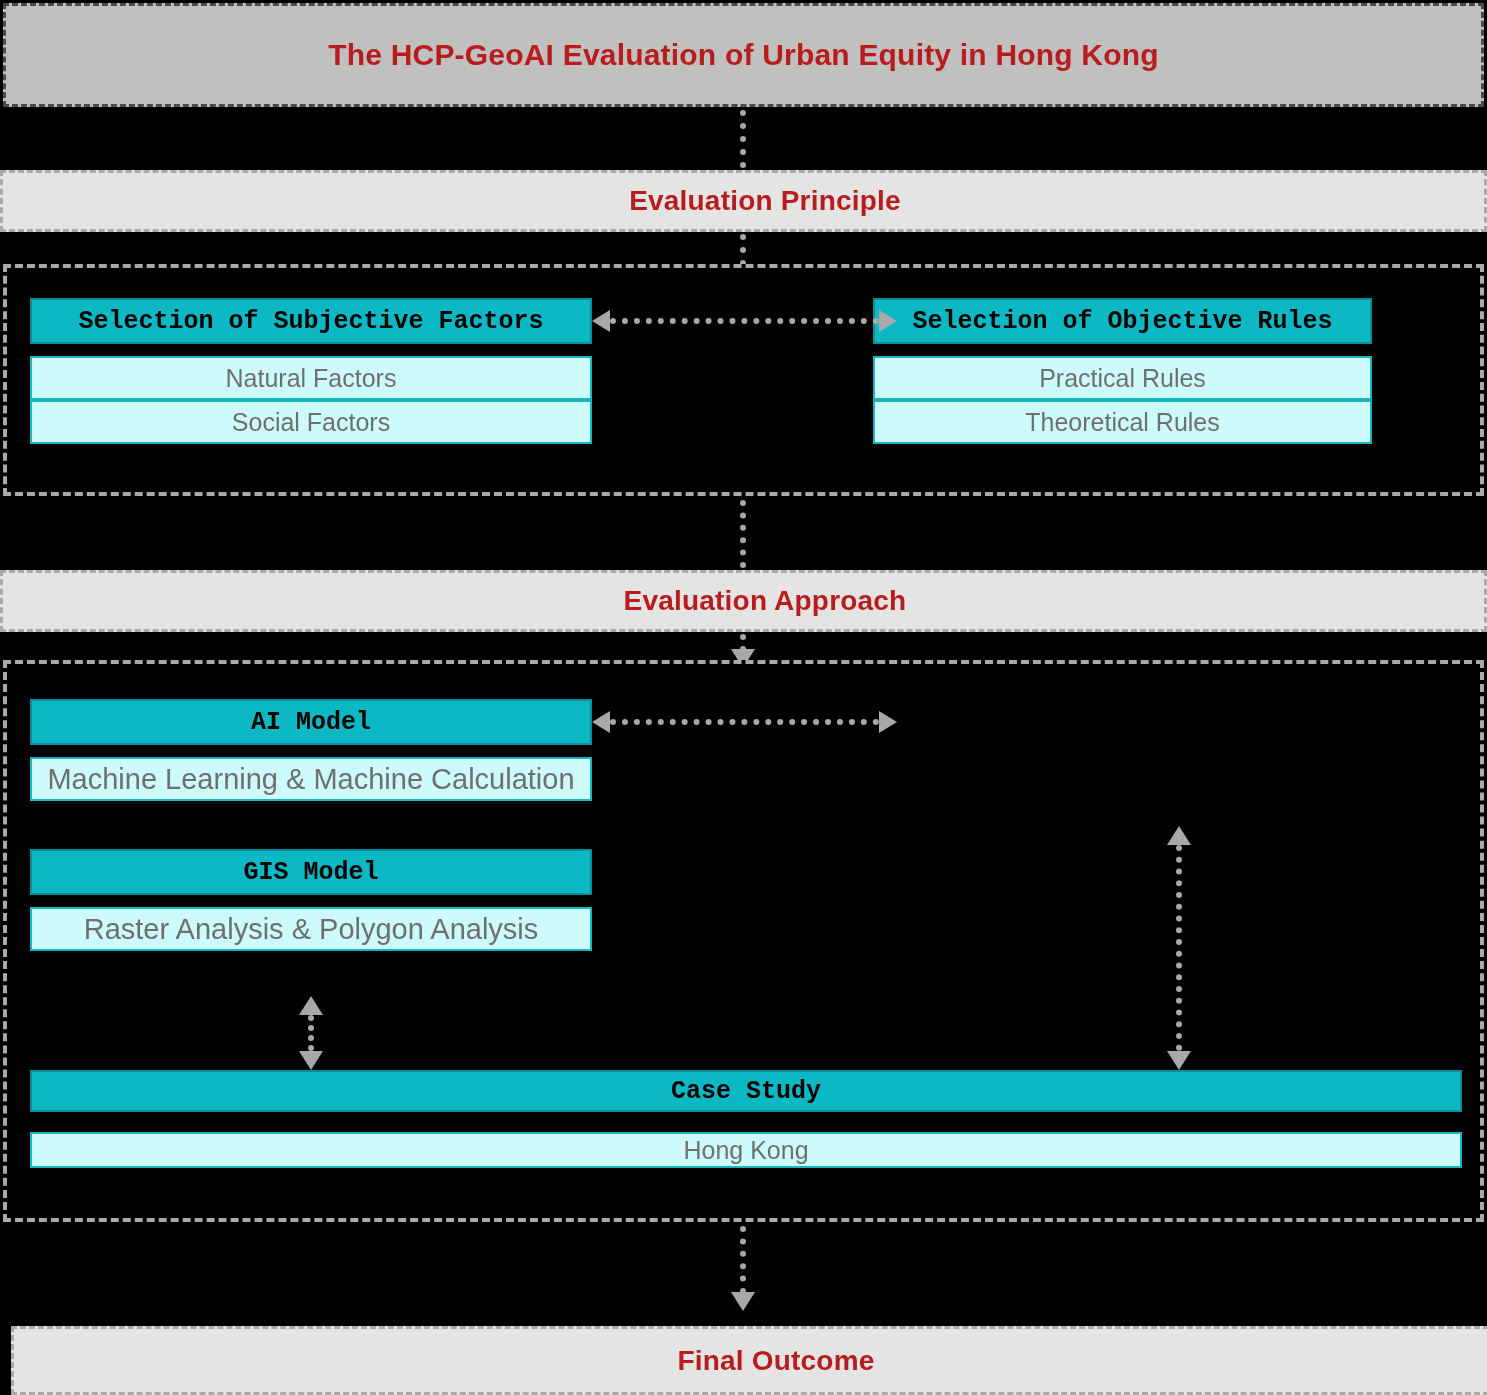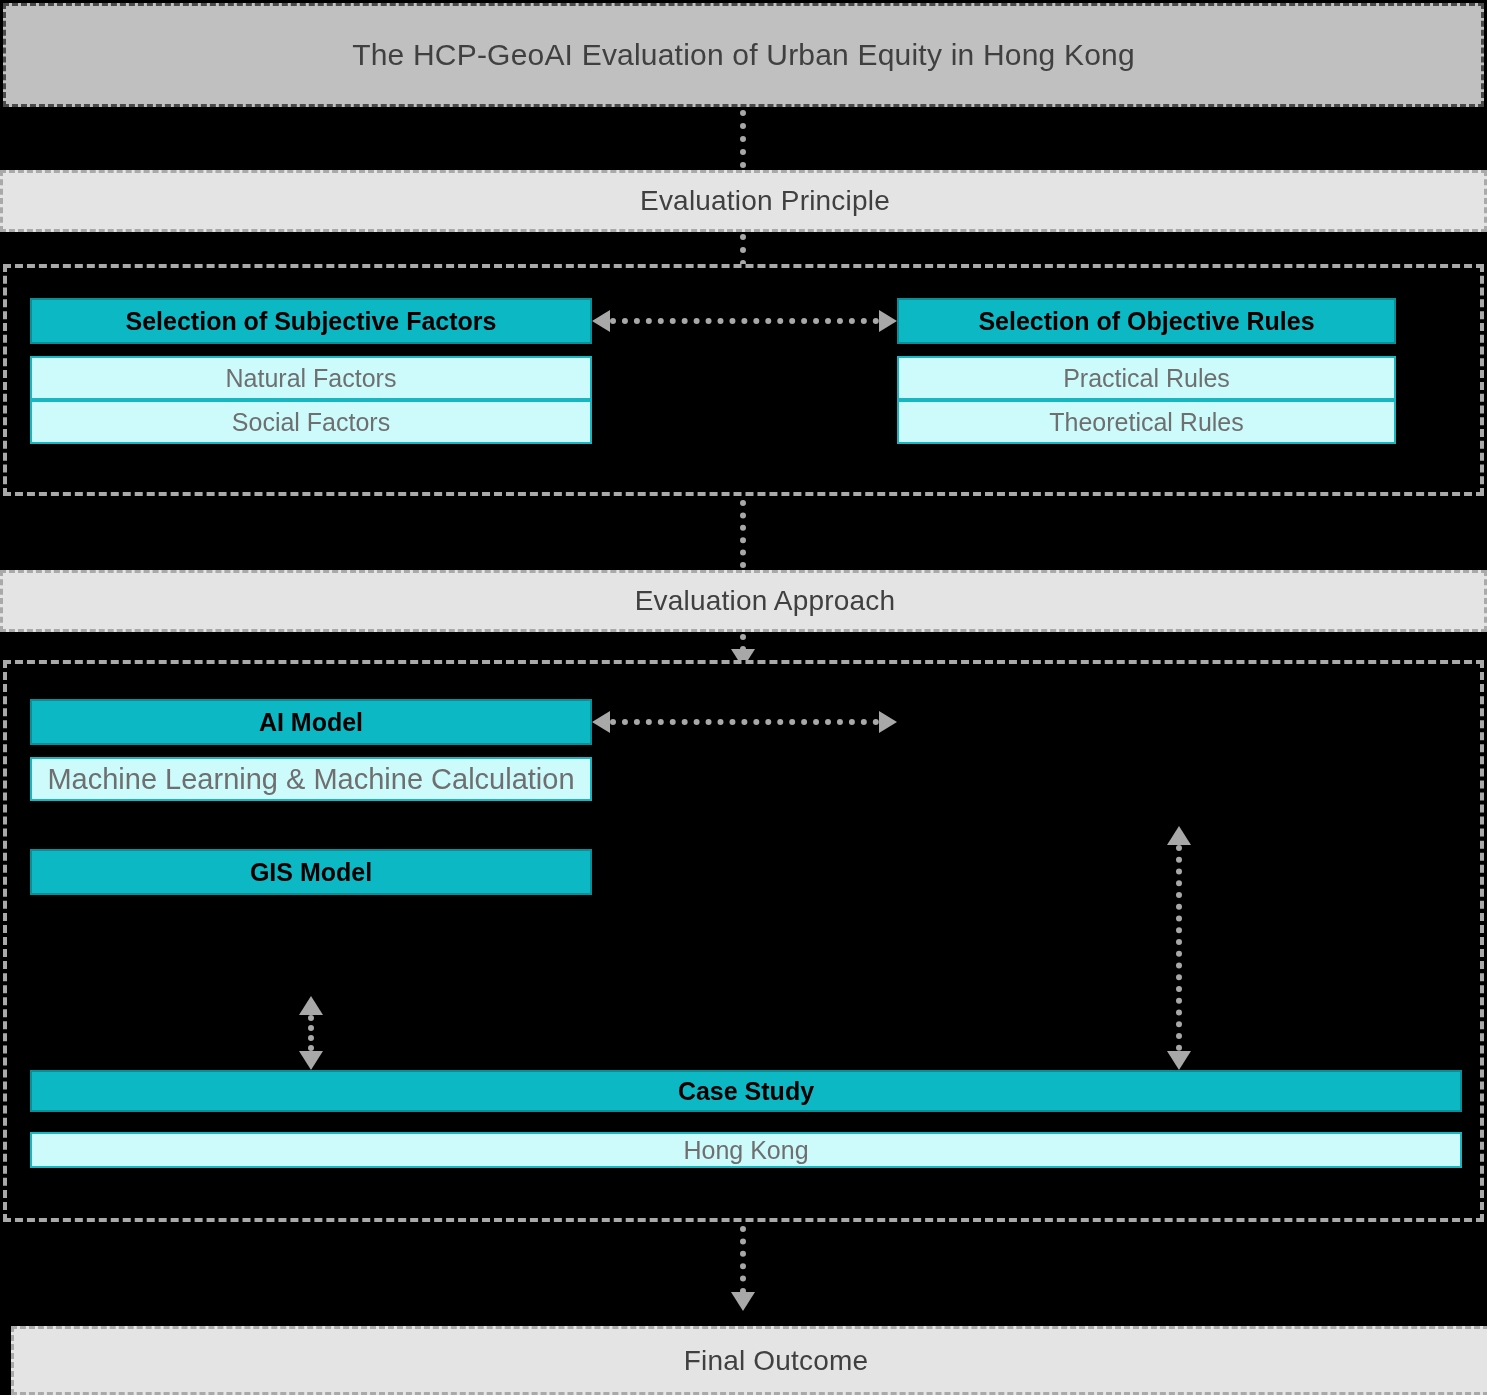--- a/index.html
+++ b/index.html
@@ -8,21 +8,21 @@
     font-family:"Liberation Sans","DejaVu Sans",sans-serif;
     position:relative;overflow:hidden;
   }
   .canvas{position:absolute;inset:0;background:#000;}
 
   
   .banner{
     position:absolute;
     display:flex;align-items:center;justify-content:center;
     box-sizing:border-box;
-    font-weight:normal;color:#404040;
+    font-weight:bold;color:#b91c1c;
     letter-spacing:.2px;
   }
   .banner.title{
     left:3px;top:3px;width:1481px;height:104px;
     background:#c0c0c0;
     border:3px dashed #4a4a4a;
     font-size:30px;
   }
   .banner.stage{
     left:0px;width:1487px;height:62px;
@@ -42,36 +42,37 @@
     box-sizing:border-box;
     border:4px dashed #a9a9a9;
     background:#000;
   }
   #section-principle{top:264px;height:232px;}
   #section-approach{top:660px;height:562px;}
 
   
   .col{position:absolute;}
   .col.left{left:23px;width:562px;}
-  .col.right{left:890px;width:499px;}
+  .col.right{left:866px;width:499px;}
 
   
   .node{
     box-sizing:border-box;
     display:flex;align-items:center;justify-content:center;
     text-align:center;
     white-space:nowrap;
   }
   .node.head{
     background:#0cb8c4;
     border:2px solid #0a8e98;
     color:#000;
     font-weight:bold;
     font-size:25px;
     height:46px;
+    font-family:Liberation Mono, monospace;
   }
   .node.sub{
     background:#cdfafb;
     border:2px solid #18b6c0;
     color:#6f6f6f;
     font-weight:normal;
     font-size:25px;
     height:44px;
   }
   .node.sub.tight{font-size:29px;}
@@ -158,20 +159,21 @@
 
   <div class="section" id="section-approach">
 
     <div class="col left" style="top:35px;">
       <div class="node head">AI Model</div>
       <div class="gap"></div>
       <div class="node sub tight">Machine Learning &amp; Machine Calculation</div>
       <div class="gap-lg" style="height:48px;"></div>
       <div class="node head">GIS Model</div>
       <div class="gap"></div>
+      <div class="node sub tight">Raster Analysis &amp; Polygon Analysis</div>
     </div>
 
 
     <div class="h-arrow" style="left:585px;top:47px;width:305px;">
       <div class="tri left"></div>
       <div class="line"></div>
       <div class="tri right"></div>
     </div>
 
     <div class="v-arrow" style="left:292px;top:332px;height:74px;">

